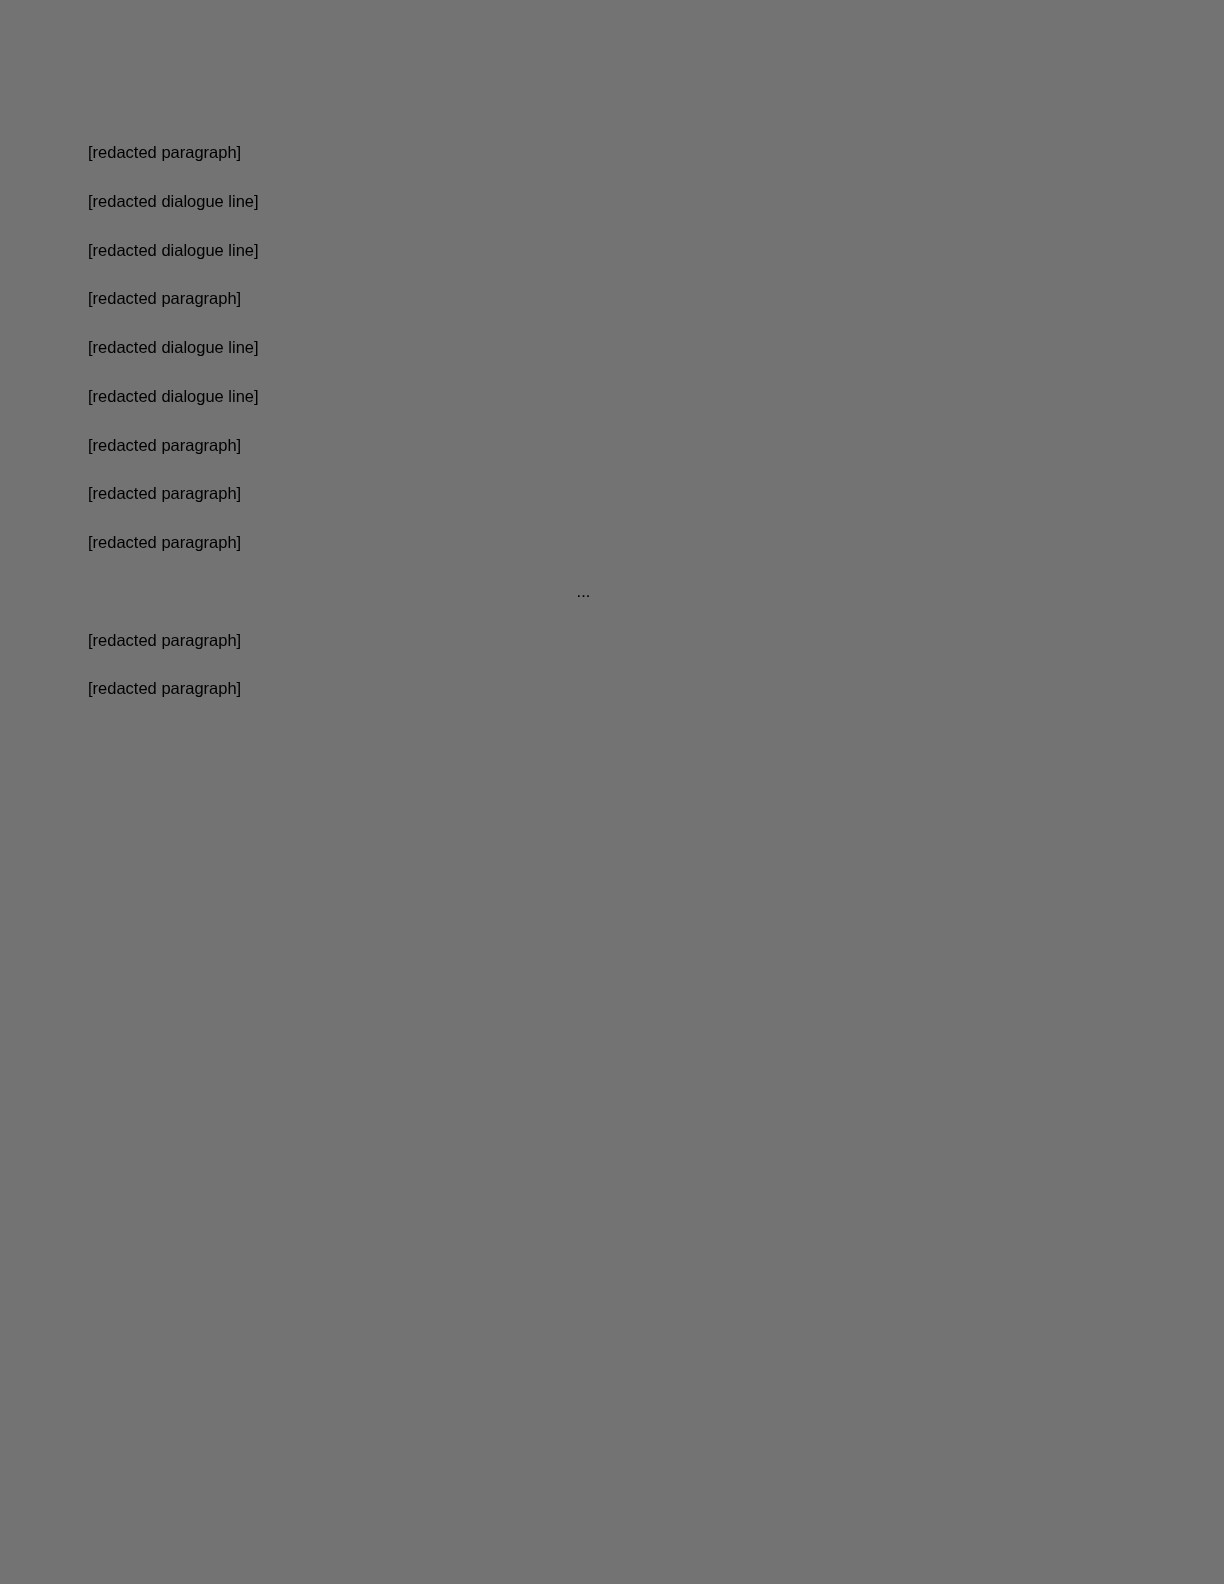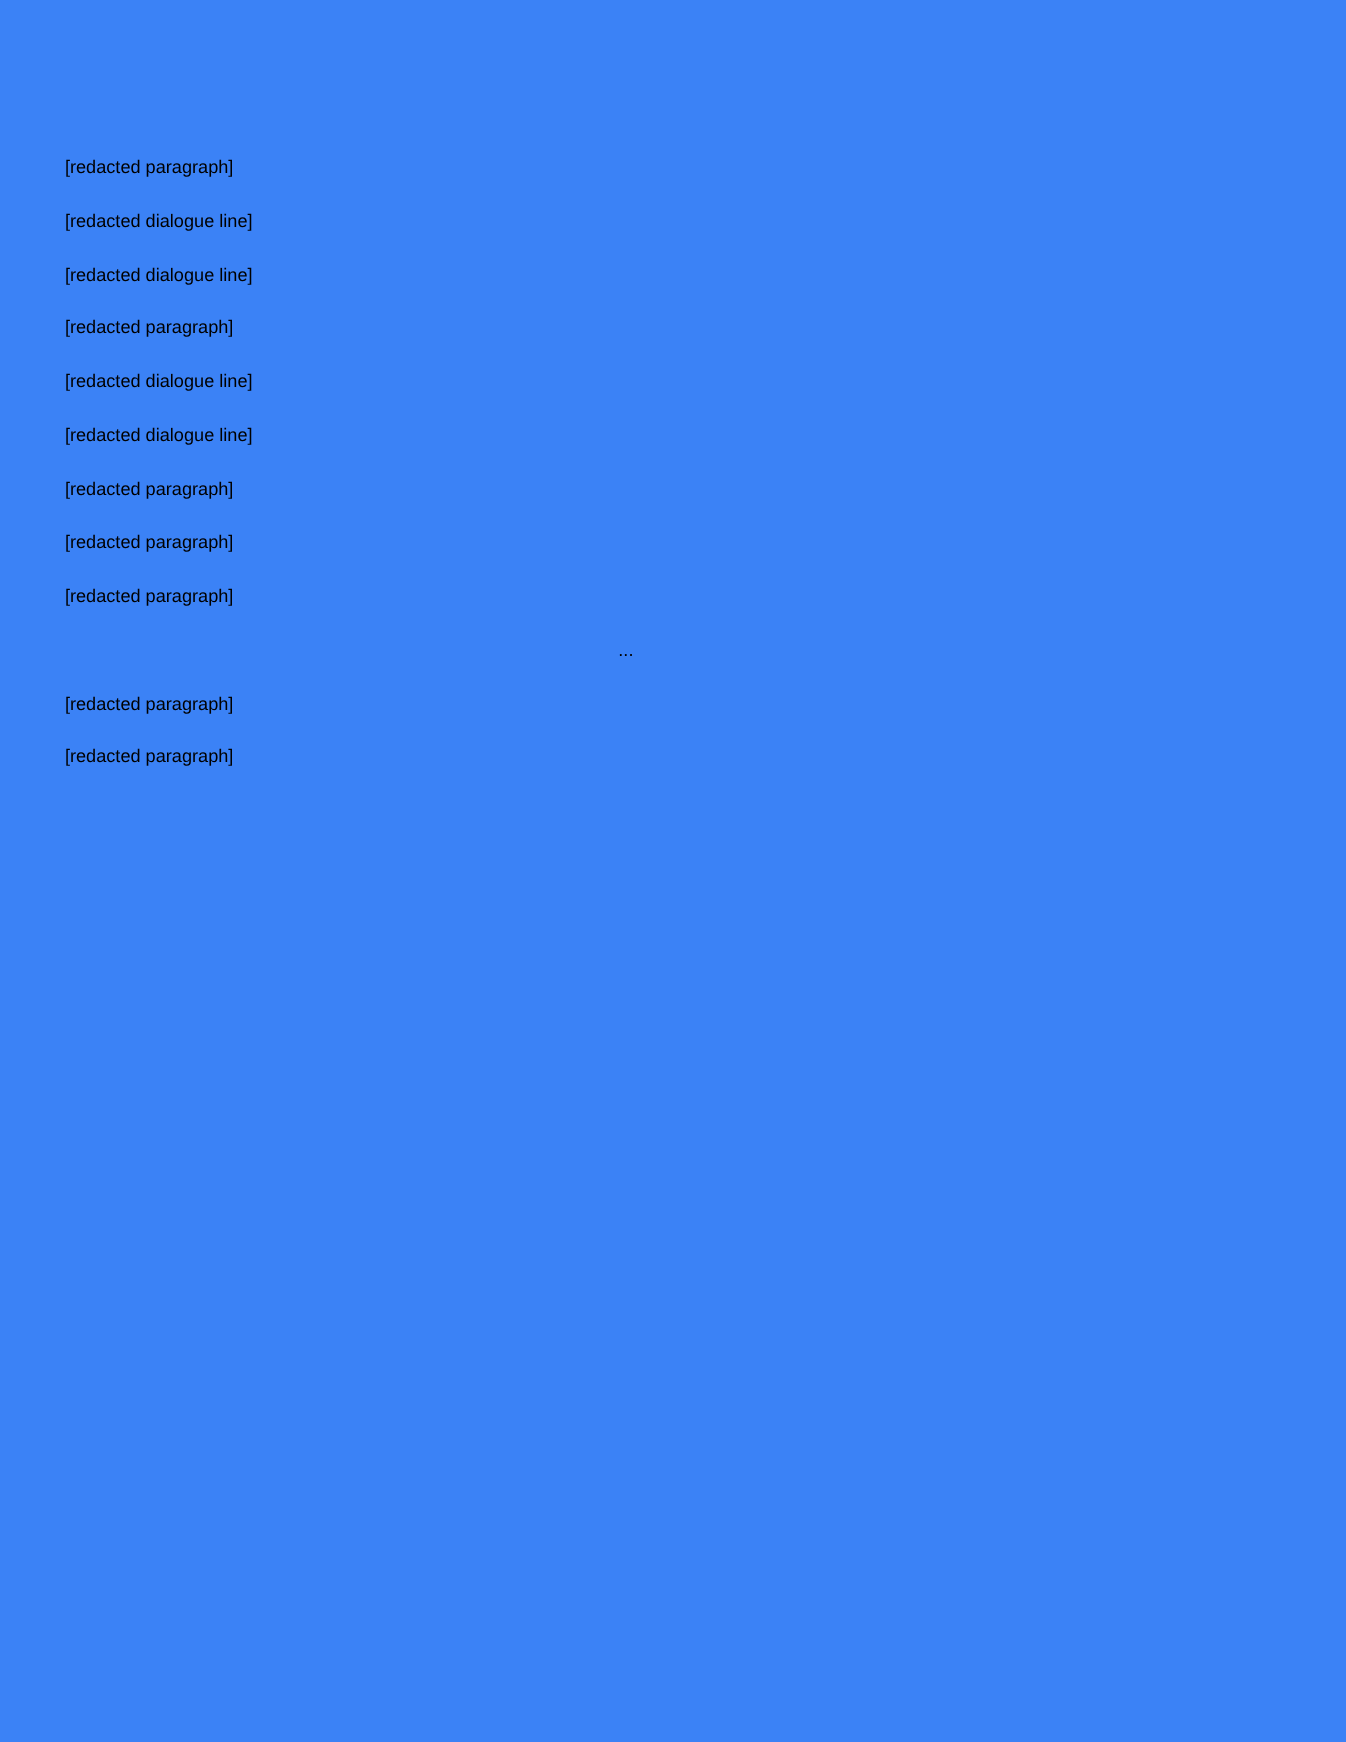--- a/index.html
+++ b/index.html
@@ -1,17 +1,17 @@
 <!DOCTYPE html>
 <html><head>
 <meta charset="utf-8">
 <style>
   body { margin:0; background:#fff; font-family:"Liberation Sans", sans-serif; }
-  .page { width:1224px; height:1584px; background:#3b82f6; box-sizing:border-box;
-          padding:140px 145px 80px 59px; color:#000; }
+  .page { width:1224px; height:1584px; background:#737373; box-sizing:border-box;
+          padding:140px 145px 80px 88px; color:#000; }
   .para { font-size:16.5px; line-height:1.5; margin:0 0 24px 0; }
   .divider { text-align:center; }
 </style>
 </head>
 <body>
 
 <div class="page">
   <div id="paras">
       <p class="para">[redacted paragraph]</p>
       <p class="para">[redacted dialogue line]</p>

